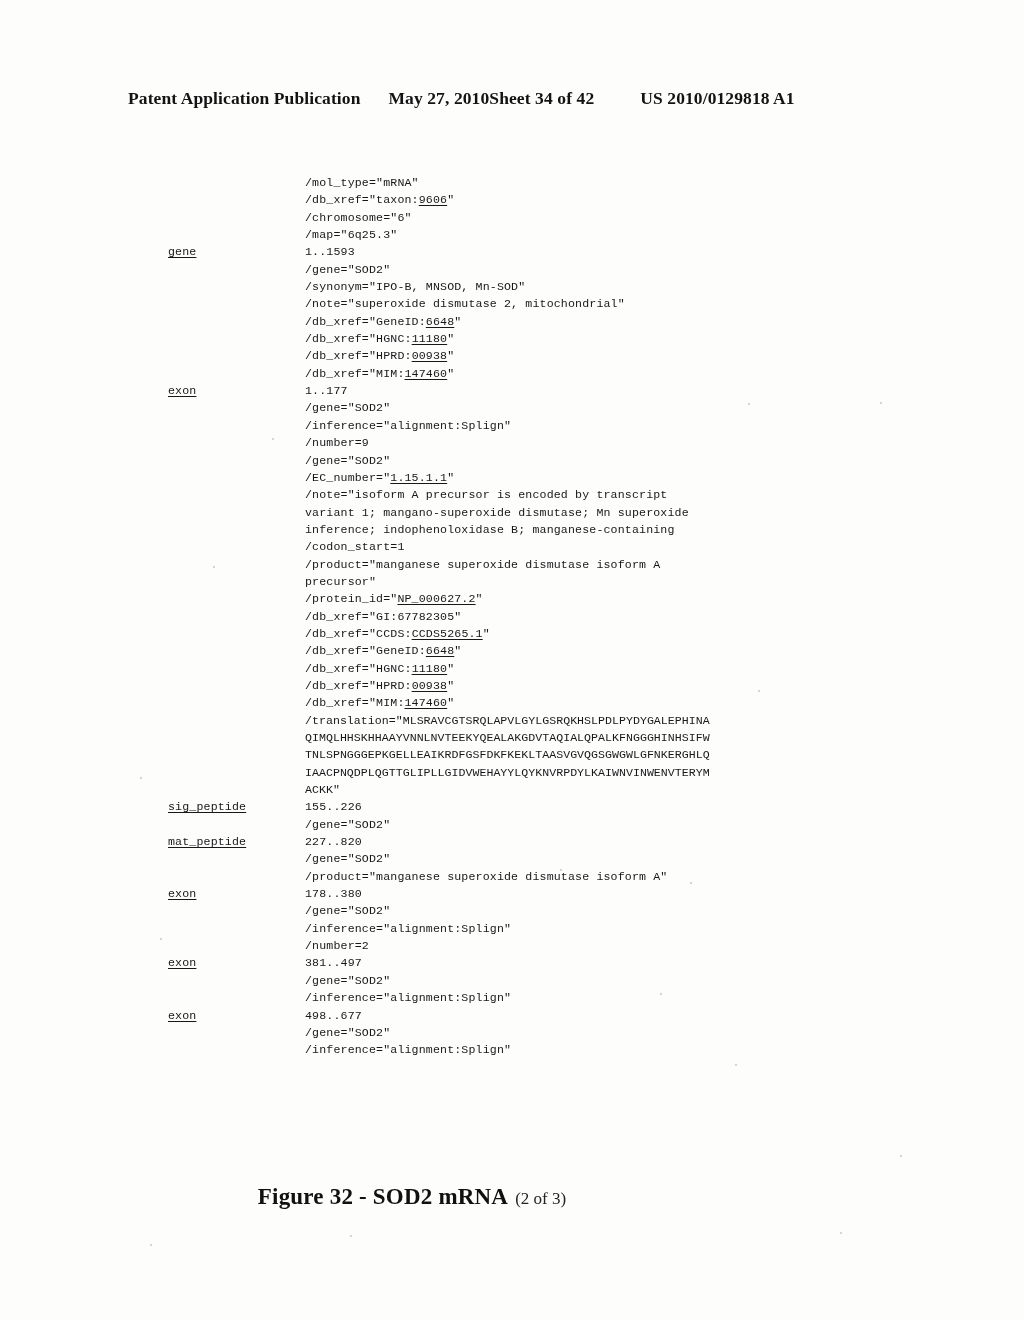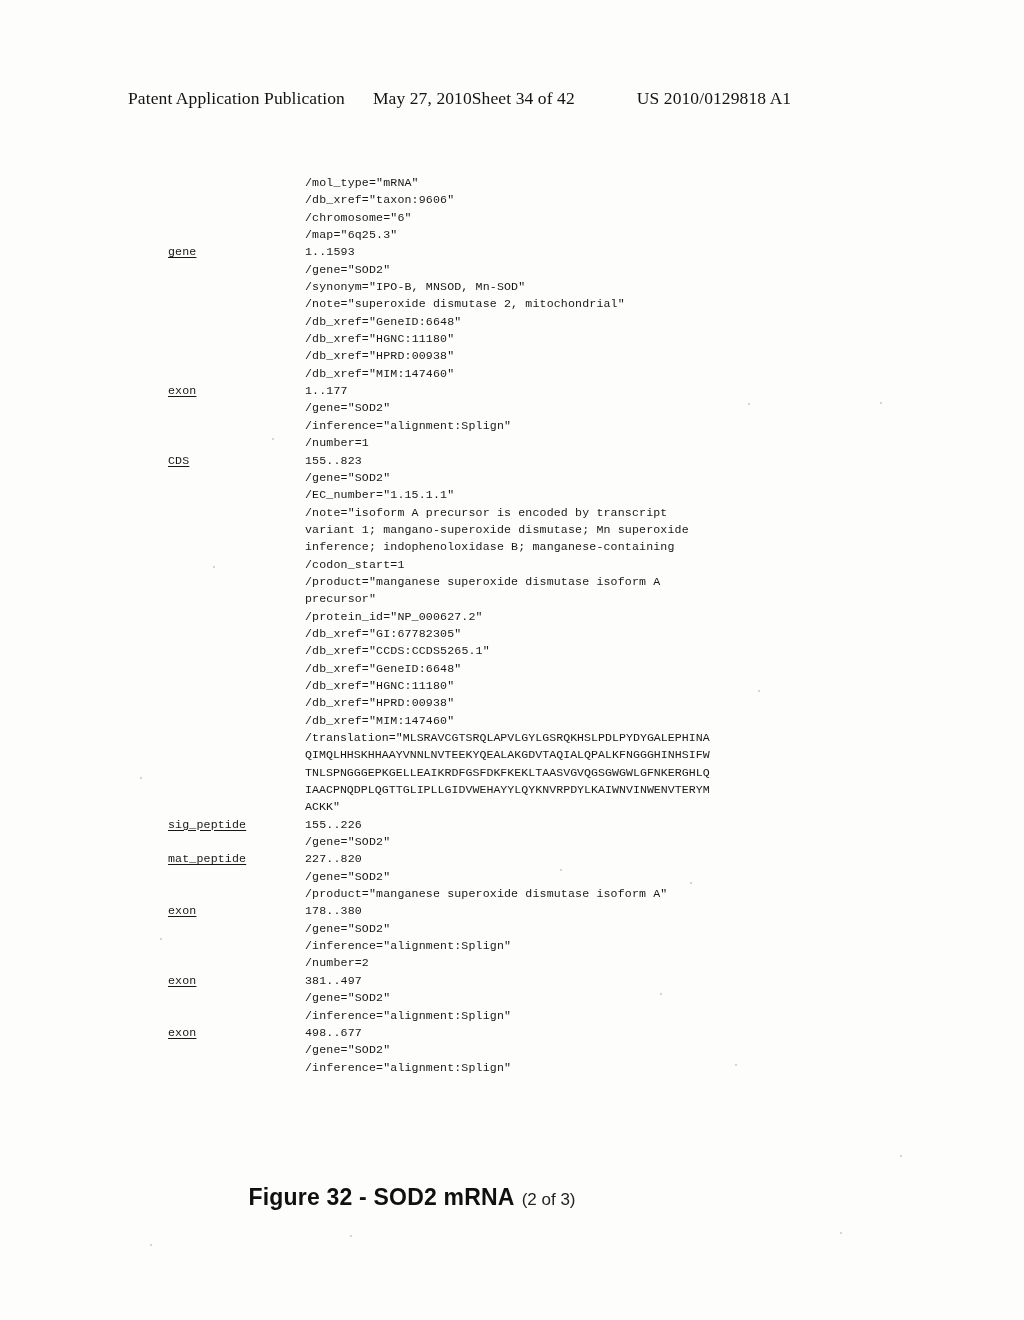--- a/index.html
+++ b/index.html
@@ -25,30 +25,30 @@
 
   
   .pub-header {
     position: absolute;
     top: 88px;
     left: 128px;
     width: 768px;
     display: flex;
     align-items: baseline;
     font-family: "Liberation Serif", serif;
-    font-weight: normal;
+    font-weight: bold;
     font-size: 17.5px;
     letter-spacing: 0.1px;
     color: #131313;
     white-space: nowrap;
   }
   .hdr-pub   { flex: 0 0 auto; }
   .hdr-date  { flex: 0 0 auto; margin-left: 28px; }
   .hdr-sheet { flex: 0 0 auto; }
-  .hdr-num   { flex: 0 0 auto; margin-left: 62px; }
+  .hdr-num   { flex: 0 0 auto; margin-left: 46px; }
 
   
   .feature-table {
     position: absolute;
     top: 174px;
     left: 168px;
     width: 760px;
     font-family: "Liberation Mono", "DejaVu Sans Mono", monospace;
     font-size: 11.6px;
     line-height: 17.35px;
@@ -69,36 +69,37 @@
     text-decoration: underline;
     text-underline-offset: 2px;
     text-decoration-thickness: 1px;
   }
   .fval {
     flex: 1 1 auto;
     white-space: pre-wrap;
     word-break: normal;
   }
   .fval .lk {
+    text-decoration: underline;
     text-underline-offset: 1.5px;
     text-decoration-thickness: 1px;
   }
   .seq {
     white-space: pre;
     letter-spacing: 0.02px;
   }
 
   
   .fig-caption {
     position: absolute;
     top: 1184px;
     left: 0;
     width: 824px;
     text-align: center;
-    font-family: Liberation Sans, sans-serif;
+    font-family: Liberation Serif, serif;
     white-space: nowrap;
   }
   .fig-caption .cap-main {
     font-size: 23px;
     font-weight: bold;
     color: #101010;
     letter-spacing: 0.2px;
   }
   .fig-caption .cap-sub {
     font-size: 17px;
@@ -189,27 +190,23 @@
     <div class="frow">
       <div class="fkey"><span class="kw"></span></div>
       <div class="fval">/gene="SOD2"</div>
     </div>
     <div class="frow">
       <div class="fkey"><span class="kw"></span></div>
       <div class="fval">/inference="alignment:Splign"</div>
     </div>
     <div class="frow">
       <div class="fkey"><span class="kw"></span></div>
-      <div class="fval">/number=1</div>
-    </div>
-
-    <div class="frow">
-      <div class="fkey"><span class="kw">CDS</span></div>
-      <div class="fval">155..823</div>
-    </div>
+      <div class="fval">/number=9</div>
+    </div>
+
     <div class="frow">
       <div class="fkey"><span class="kw"></span></div>
       <div class="fval">/gene="SOD2"</div>
     </div>
     <div class="frow">
       <div class="fkey"><span class="kw"></span></div>
       <div class="fval"><span>/EC_number="</span><span class="lk">1.15.1.1</span><span>"</span></div>
     </div>
     <div class="frow">
       <div class="fkey"><span class="kw"></span></div>

